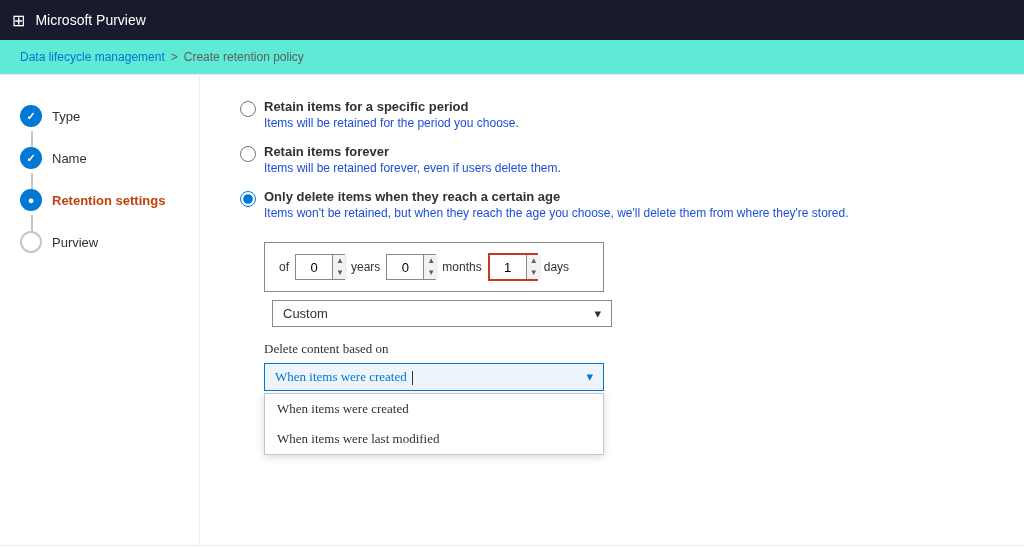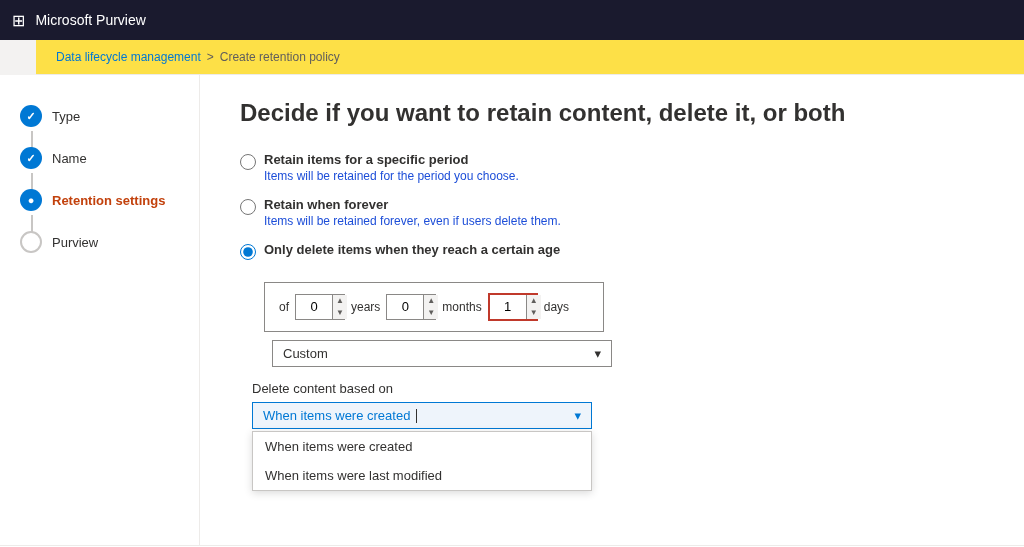--- a/index.html
+++ b/index.html
@@ -19,29 +19,28 @@
       font-size: 16px;
     }
     .topbar-title {
       color: #ffffff;
       font-size: 14px;
       font-weight: 400;
     }
 
     
     .breadcrumb-bar {
-      background: #fde047;
+      background: #5eead4;
       padding: 10px 20px;
       font-size: 12px;
       color: #605e5c;
       border-bottom: 1px solid #edebe9;
       display: flex;
       align-items: center;
       gap: 6px;
-      margin-left: 36px;
     }
     .breadcrumb-link {
       color: #0078d4;
       cursor: pointer;
       text-decoration: none;
     }
     .breadcrumb-separator { color: #605e5c; }
 
     
     .main-layout {
@@ -215,22 +214,23 @@
       padding: 5px 10px;
       display: flex;
       justify-content: space-between;
       align-items: center;
       cursor: pointer;
       font-size: 13px;
     }
 
     
     .delete-content-section {
-      margin-left: 12px;
+      margin-left: 24px;
       margin-top: 14px;
+      font-family: Liberation Serif, serif;
     }
     .section-label {
       font-size: 13px;
       font-weight: 500;
       margin-bottom: 6px;
       color: #323130;
     }
     .select-dropdown {
       width: 340px;
       border: 1px solid #0078d4;
@@ -323,45 +323,45 @@
 
     <div class="step-item">
       <div class="step-circle inactive"></div>
       <span class="step-label">Purview</span>
     </div>
 
   </div>
 
   <div class="content-area">
 
-    <div class="page-title">Decide if you want to retain content, delete it, or both</div>
 
     
     <div class="radio-option">
       <input type="radio" class="radio-input" name="retention-choice" style="">
       <div class="radio-option-text">
         <div class="option-title">Retain items for a specific period</div>
         <div class="option-desc">Items will be retained for the period you choose.</div>
       </div>
     </div>
 
     
     <div class="radio-option">
       <input type="radio" class="radio-input" name="retention-choice" style="">
       <div class="radio-option-text">
-        <div class="option-title">Retain when forever</div>
+        <div class="option-title">Retain items forever</div>
         <div class="option-desc">Items will be retained forever, even if users delete them.</div>
       </div>
     </div>
 
     
     <div class="radio-option">
       <input type="radio" class="radio-input" name="retention-choice" checked="" style="">
       <div class="radio-option-text">
         <div class="option-title">Only delete items when they reach a certain age</div>
+        <div class="option-desc">Items won't be retained, but when they reach the age you choose, we'll delete them from where they're stored.</div>
       </div>
     </div>
 
     
     <div class="delete-items-box">
       <div class="delete-row">
         <span class="of-label">of</span>
 
         <div class="spinner-input">
           <input type="text" value="0" style="">

